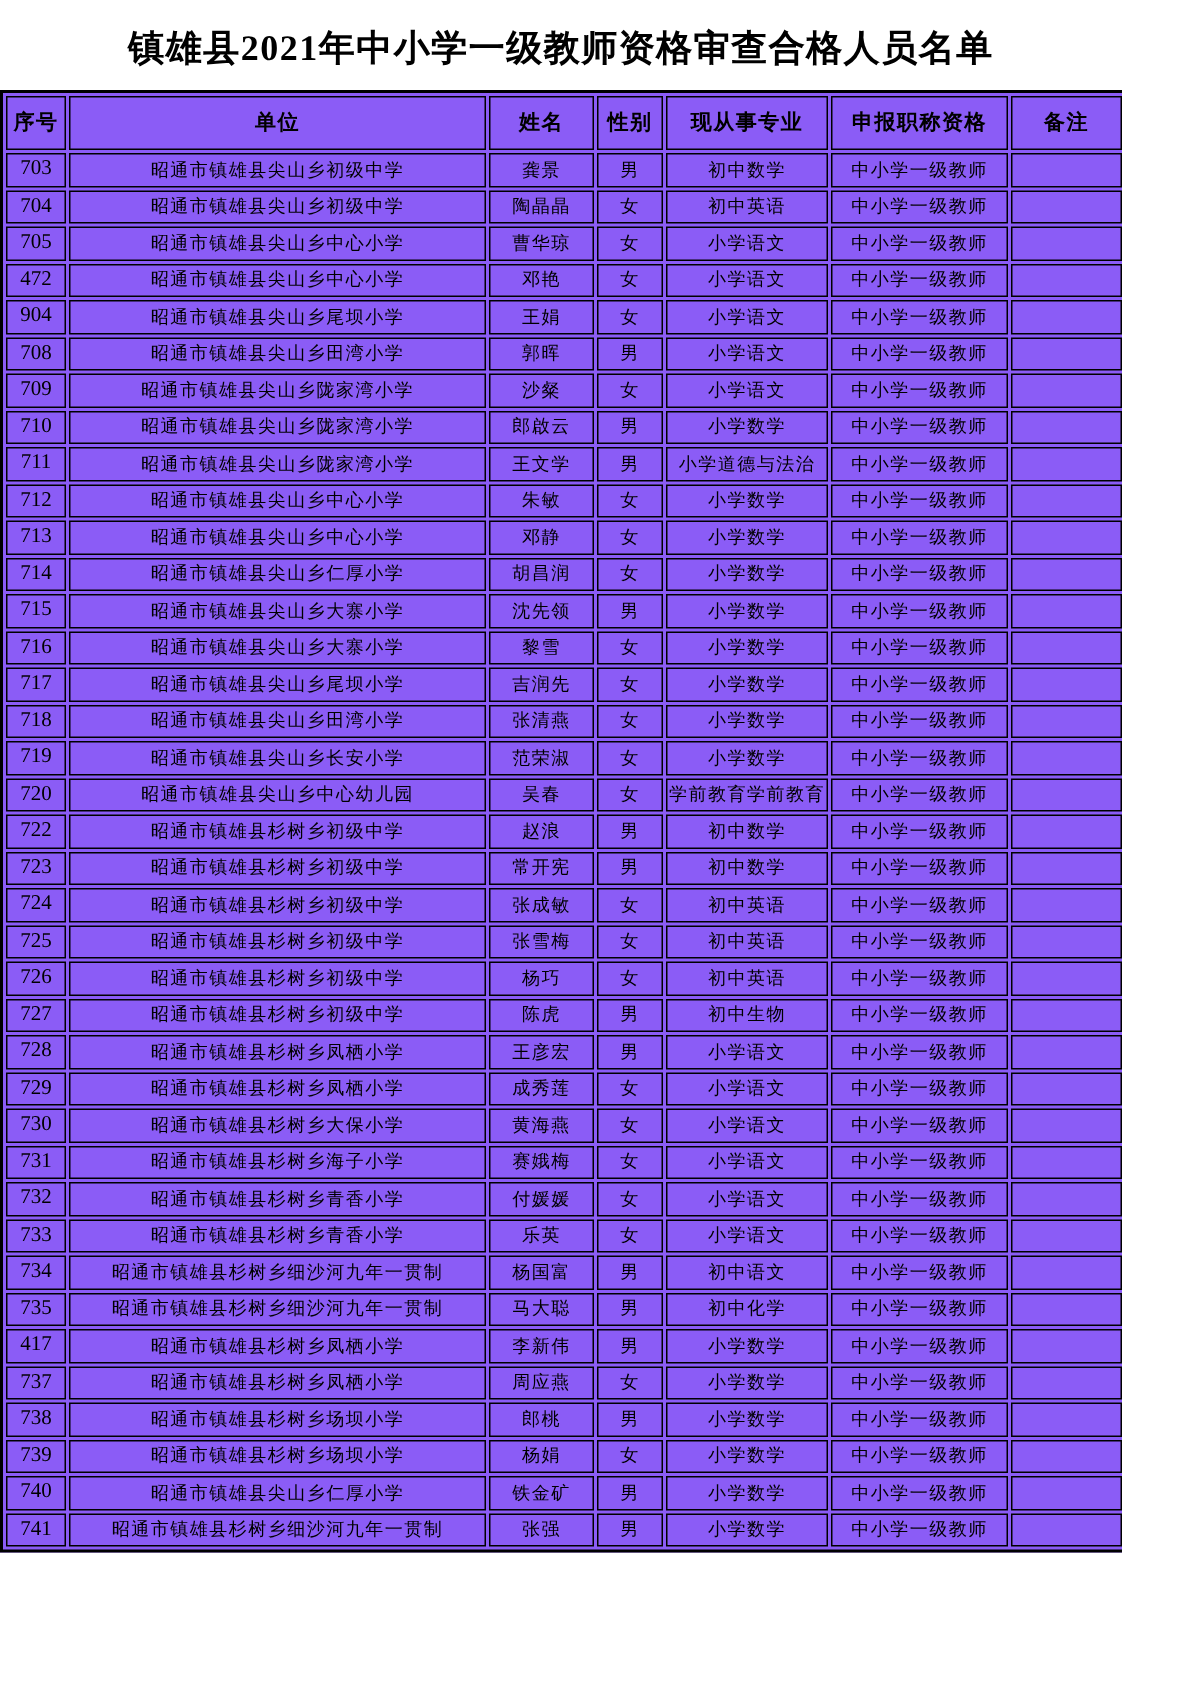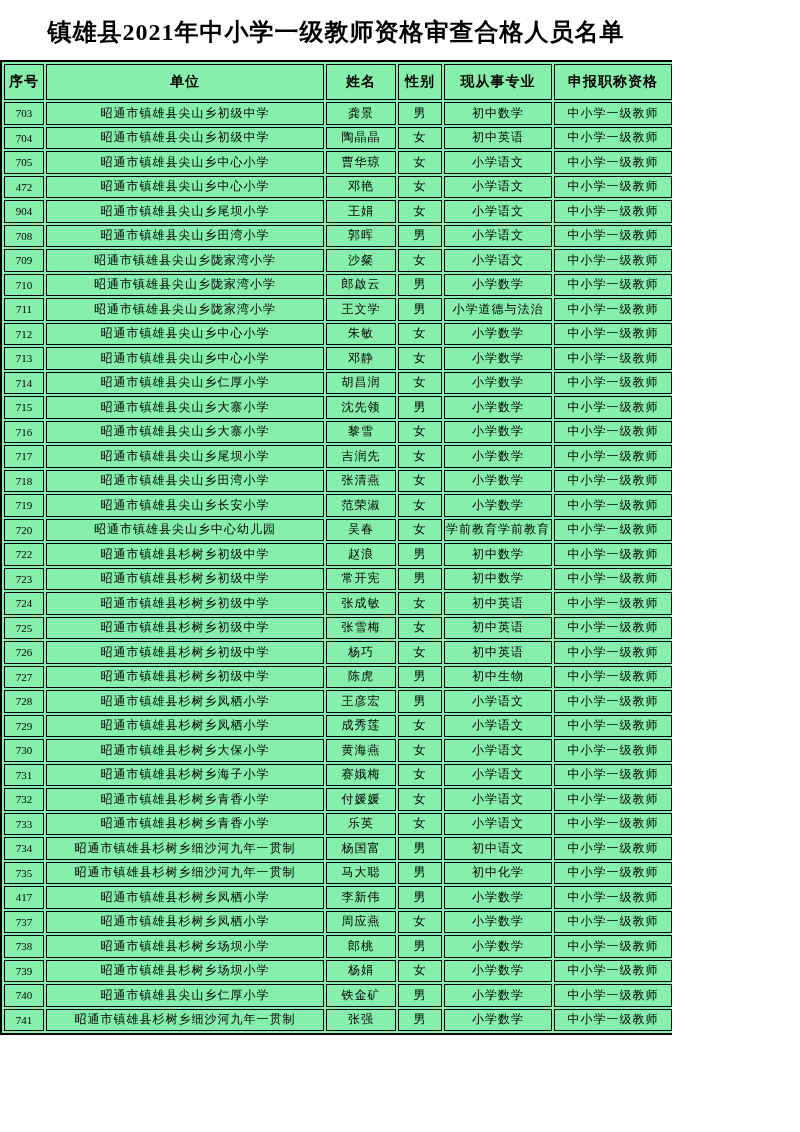--- a/index.html
+++ b/index.html
@@ -3,62 +3,62 @@
 <meta charset="utf-8">
 <style>
   html, body { margin: 0; padding: 0; }
   body {
     width: 800px; height: 1132px;
     background: #ffffff;
     font-family: "Liberation Serif", "DejaVu Serif", serif;
     color: #000;
   }
   .page {
-    width: 672px; height: 1132px;
+    width: 748px; height: 1132px;
     position: relative;
     overflow: hidden;
   }
   .doc-title {
     margin: 0;
     padding-top: 16px;
     text-align: center;
     font-size: 24px;
     font-weight: bold;
     letter-spacing: 1px;
     font-family: "Liberation Serif", "DejaVu Serif", serif;
   }
   table.roster {
     margin: 12px auto 0 auto;
     width: 736px;
     table-layout: fixed;
     border-collapse: separate;
     border-spacing: 2px;
     border: 2px solid #000;
-    background: #86efac;
+    background: #8b5cf6;
   }
   table.roster th, table.roster td {
     border: 1px solid #000;
     text-align: center;
     vertical-align: middle;
     overflow: hidden;
     white-space: nowrap;
     padding: 0 1px;
   }
   table.roster th {
     height: 34px;
     font-size: 14px;
     font-weight: bold;
     letter-spacing: 1px;
   }
   table.roster td {
     height: 20.5px;
     font-size: 12px;
     letter-spacing: 1px;
   }
-  table.roster td.c-seq { font-size: 11px; letter-spacing: 0; }
+  table.roster td.c-seq { font-size: 14px; letter-spacing: 0; }
 </style>
 </head>
 <body>
 
 <div class="page">
   <h1 class="doc-title">镇雄县2021年中小学一级教师资格审查合格人员名单</h1>
 
   <table class="roster">
     <colgroup>
       <col style="width:40px">

